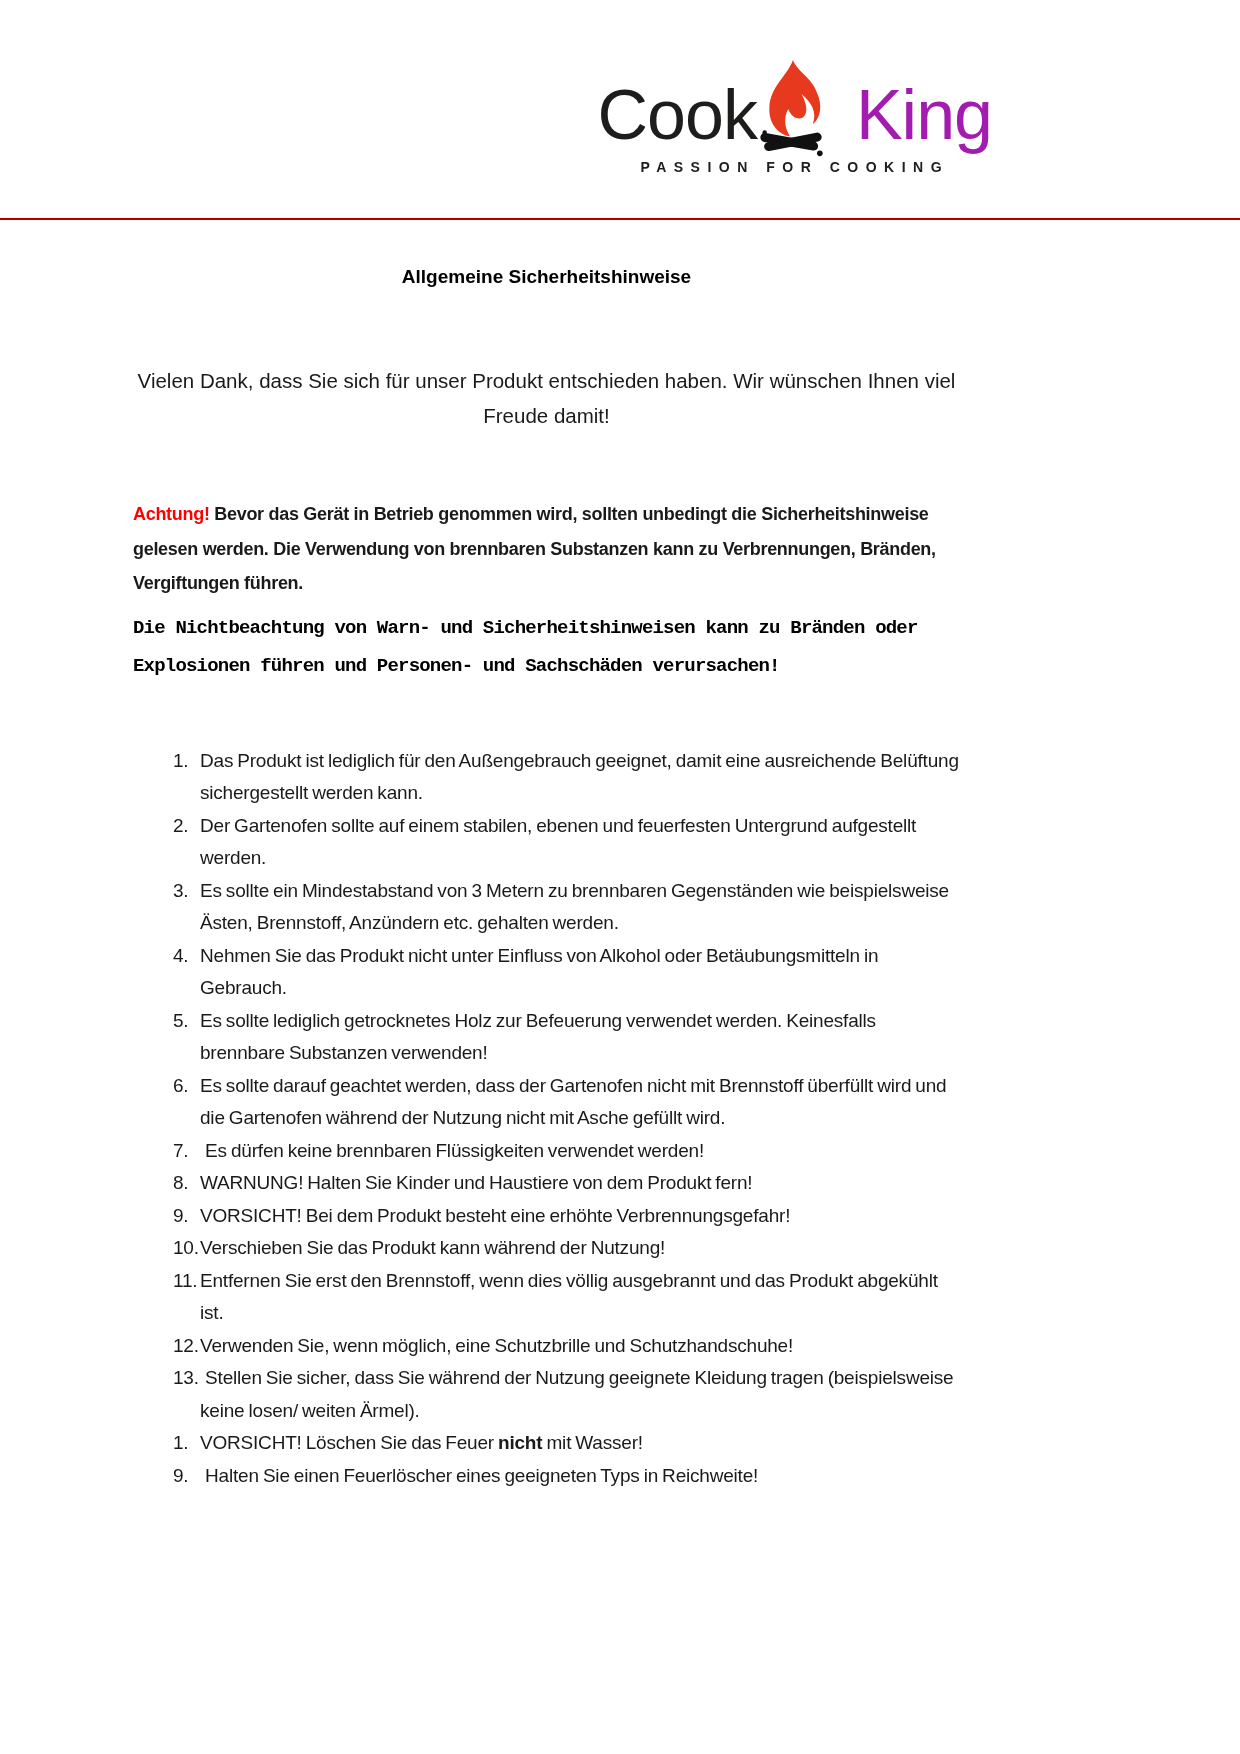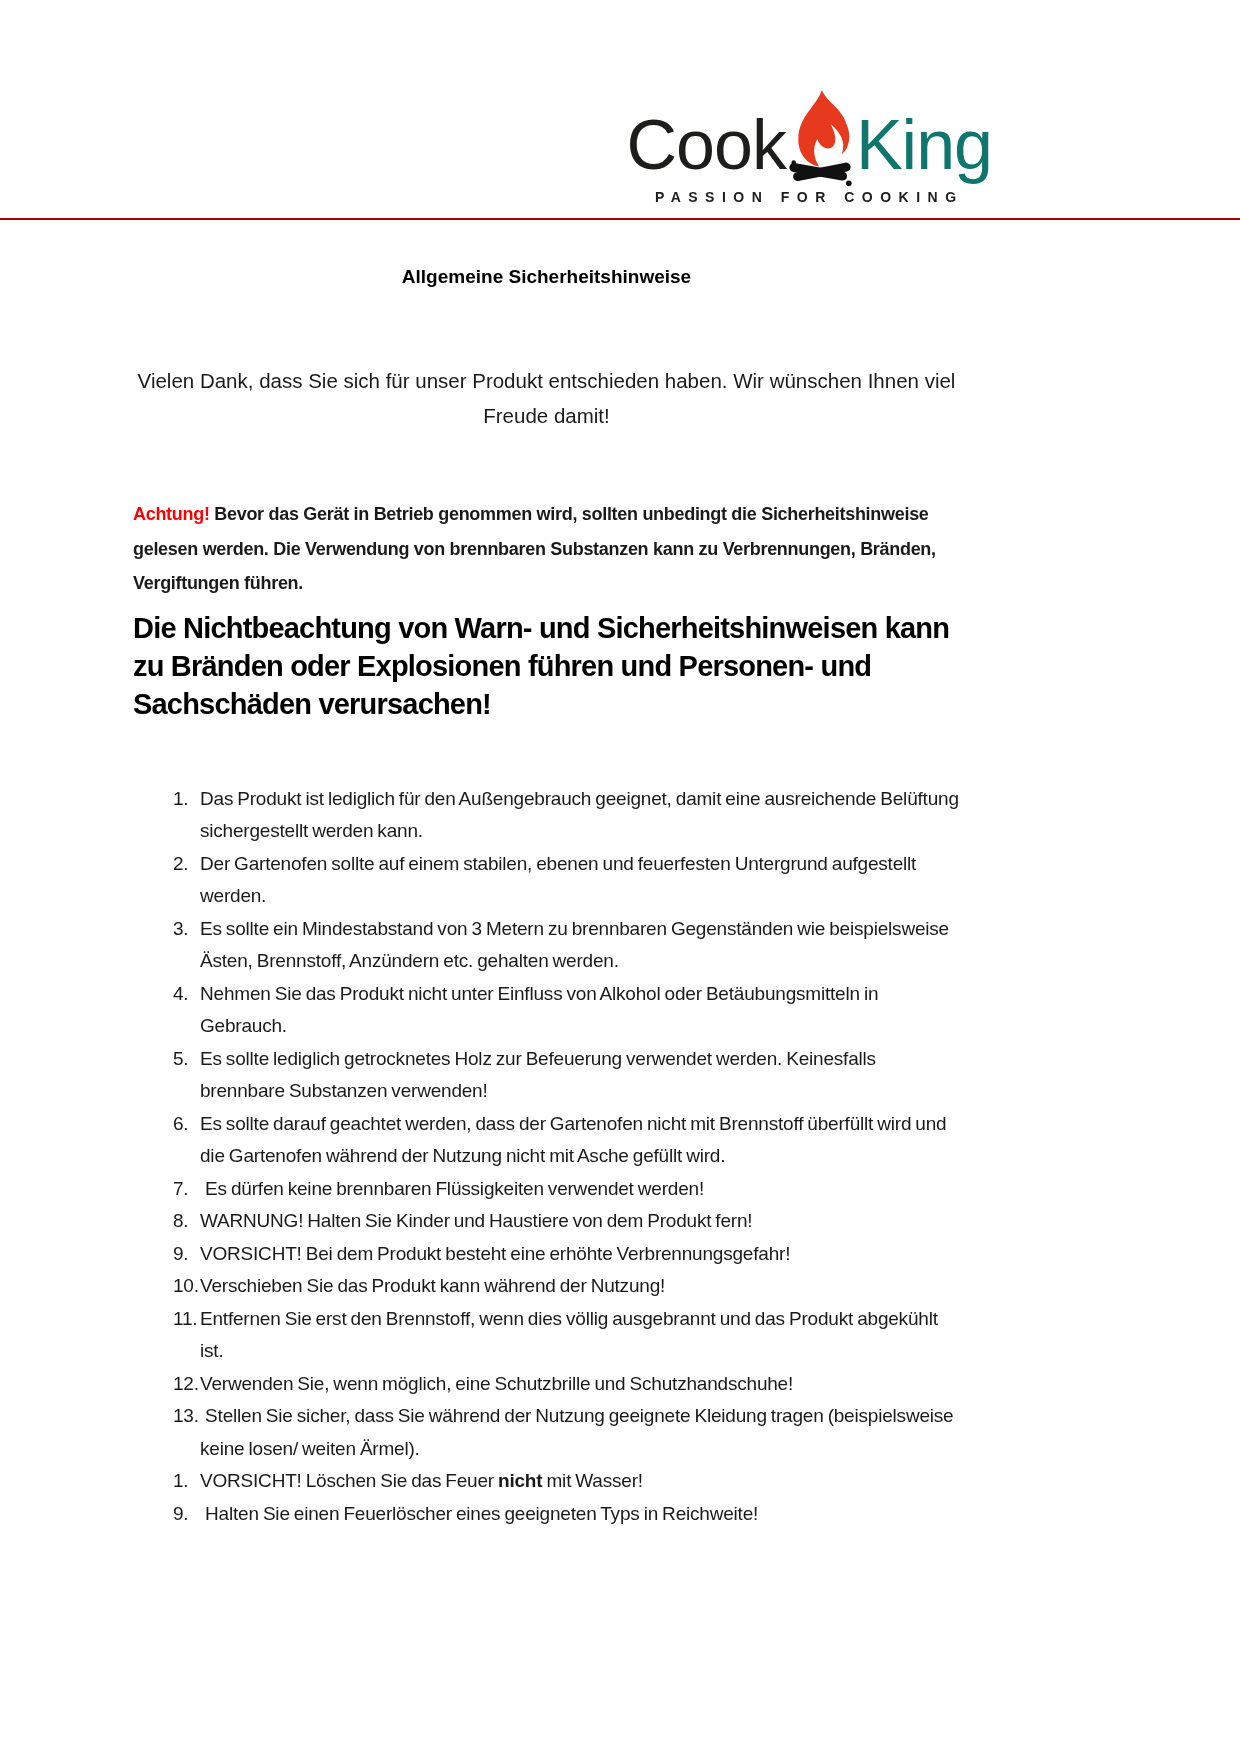--- a/index.html
+++ b/index.html
@@ -13,21 +13,21 @@
     margin: 0 auto;
     background: #ffffff;
     overflow: hidden;
   }
 
   
   .header { position: relative; height: 218px; }
 
   .logo {
     position: absolute;
-    top: 90px;
+    top: 60px;
     right: 248px;
     text-align: center;
   }
   .logo-row {
     display: flex;
     align-items: flex-end;
     justify-content: center;
   }
   .logo-word {
     font-size: 70px;
@@ -85,25 +85,26 @@
     font-size: 18px;
     line-height: 34.5px;
     font-weight: 700;
     color: #1a1a1a;
     letter-spacing: -0.3px;
   }
   .warning .warn-label { color: #ff0000; }
 
   .main-heading {
     margin-top: 8px;
-    font-size: 29px;
+    font-size: 19px;
     line-height: 38px;
     font-weight: 700;
     letter-spacing: -0.8px;
     color: #000000;
+    font-family: Liberation Mono, monospace;
   }
 
   .safety-list {
     margin-top: 60px;
     list-style: none;
     font-size: 19px;
     line-height: 32.5px;
     letter-spacing: -0.2px;
     word-spacing: -1px;
     color: #1a1a1a;
@@ -133,21 +134,21 @@
           <svg viewBox="0 0 70 106" width="66" height="100" aria-hidden="true">
             <path d="M36 0 C30 17 12 28 11 50 C10 68 21 79 33 81 C27 72 26 61 31 52 C34 61 44 66 49 58 C52 52 49 43 45 36 C55 44 62 55 57 68 C66 61 67 47 62 36 C56 18 41 13 36 0 Z" fill="#e6391d"></path>
             <g fill="#111111">
               <rect x="1" y="82" width="62" height="9.5" rx="4.75" transform="rotate(10 32 87)"></rect>
               <rect x="5" y="82" width="62" height="9.5" rx="4.75" transform="rotate(-11 36 87)"></rect>
               <circle cx="64.5" cy="99" r="3"></circle>
               <circle cx="6" cy="77" r="2.4"></circle>
             </g>
           </svg>
         </span>
-        <span class="logo-word" style="color: #0f766e;">King</span>
+        <span class="logo-word" style="color: #a21caf; margin-left: 29px;">King</span>
       </div>
       <div class="logo-tagline" style="color: rgb(29, 29, 27);">PASSION FOR COOKING</div>
     </div>
   </div>
 
   <div class="divider" style="border-top-color: rgb(176, 0, 0);"></div>
 
   <div class="content">
 
     <p class="doc-title">Allgemeine Sicherheitshinweise</p>

